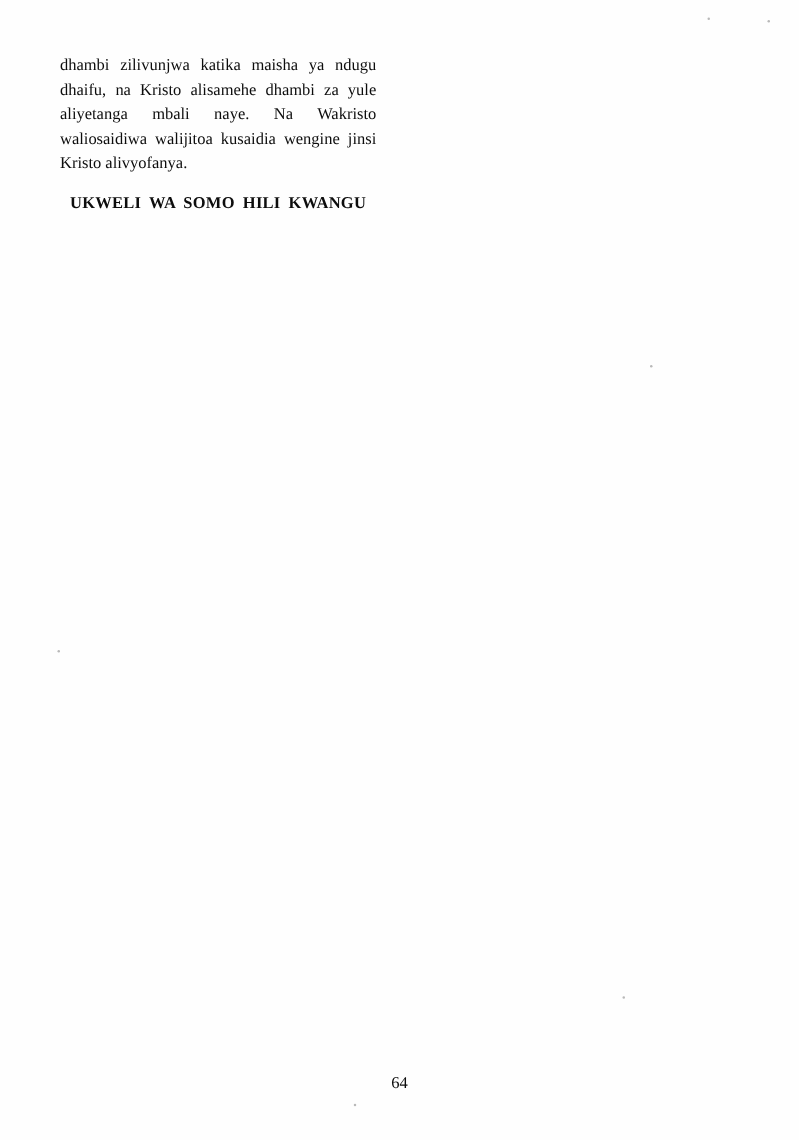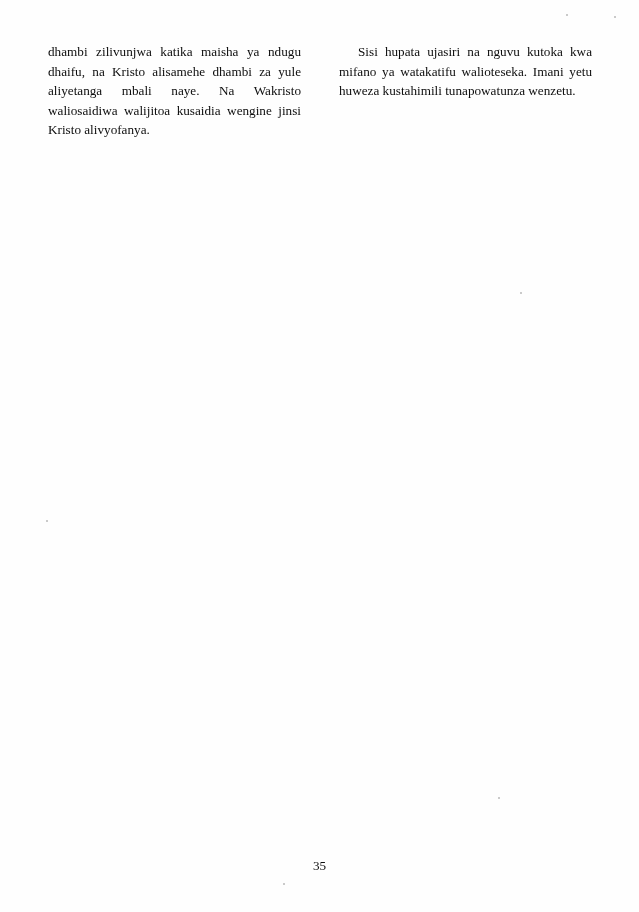--- a/index.html
+++ b/index.html
@@ -83,23 +83,23 @@
   <span class="speck s2"></span>
   <span class="speck s3"></span>
   <span class="speck s4"></span>
   <span class="speck s5"></span>
   <span class="speck s6"></span>
 
   <div class="columns">
 
     <div class="col">
       <p>dhambi zilivunjwa katika maisha ya ndugu dhaifu, na Kristo alisamehe dhambi za yule aliyetanga mbali naye. Na Wakristo waliosaidiwa walijitoa kusaidia wengine jinsi Kristo alivyofanya.</p>
+      <h2 class="section-heading">UKWELI WA SOMO HILI KWANGU</h2>
     </div>
 
     <div class="col">
-      <p class="indent">Sisi hupata ujasiri na nguvu kutoka kwa mifano ya watakatifu walioteseka. Imani yetu huweza kustahimili tunapowatunza wenzetu.</p>
     </div>
 
   </div>
 
-  <div class="page-number">35</div>
+  <div class="page-number">64</div>
 
 </div>
 
 </body></html>

